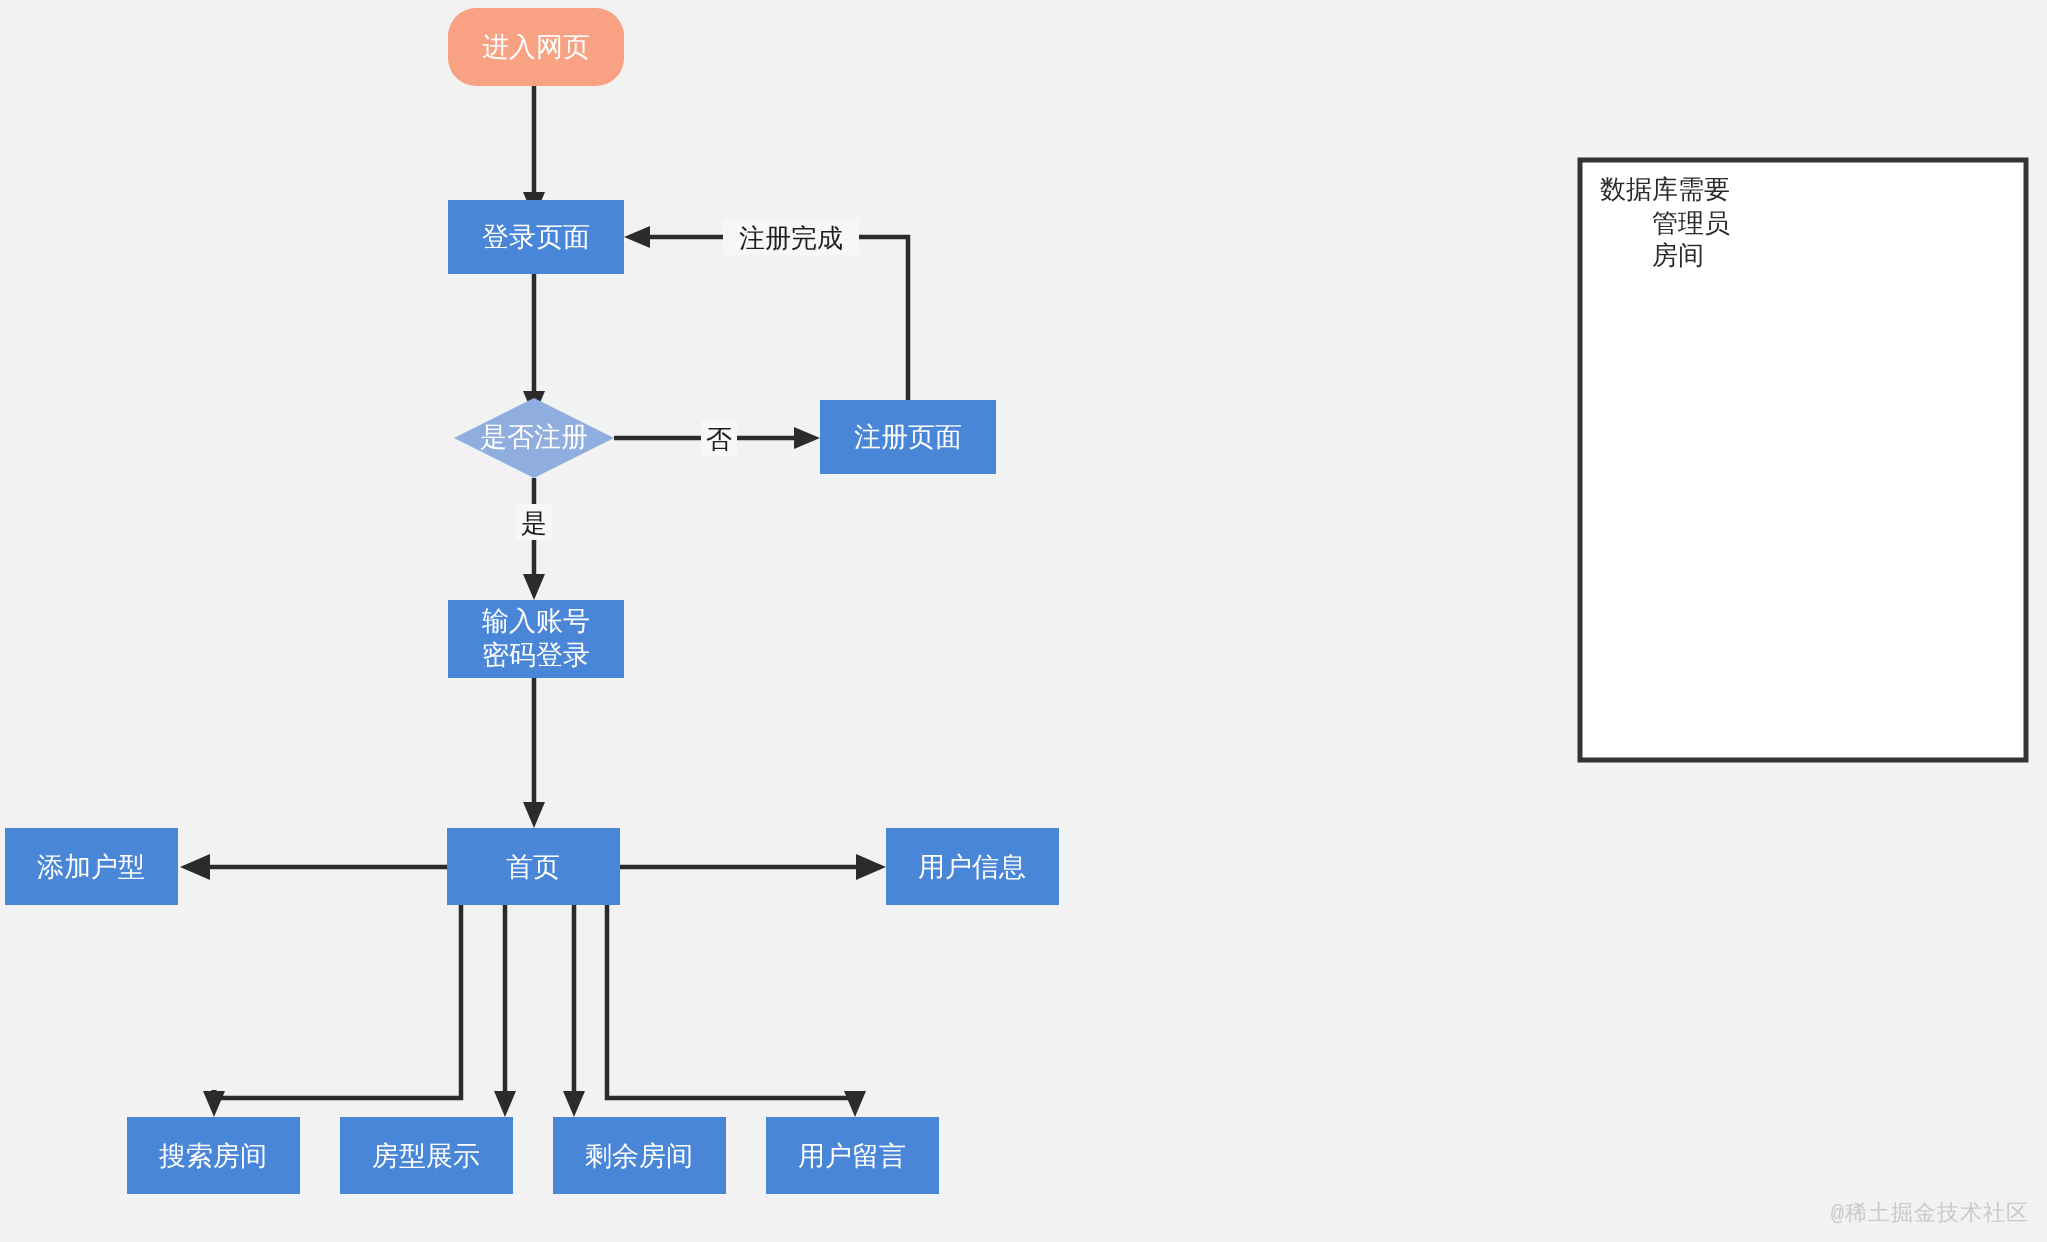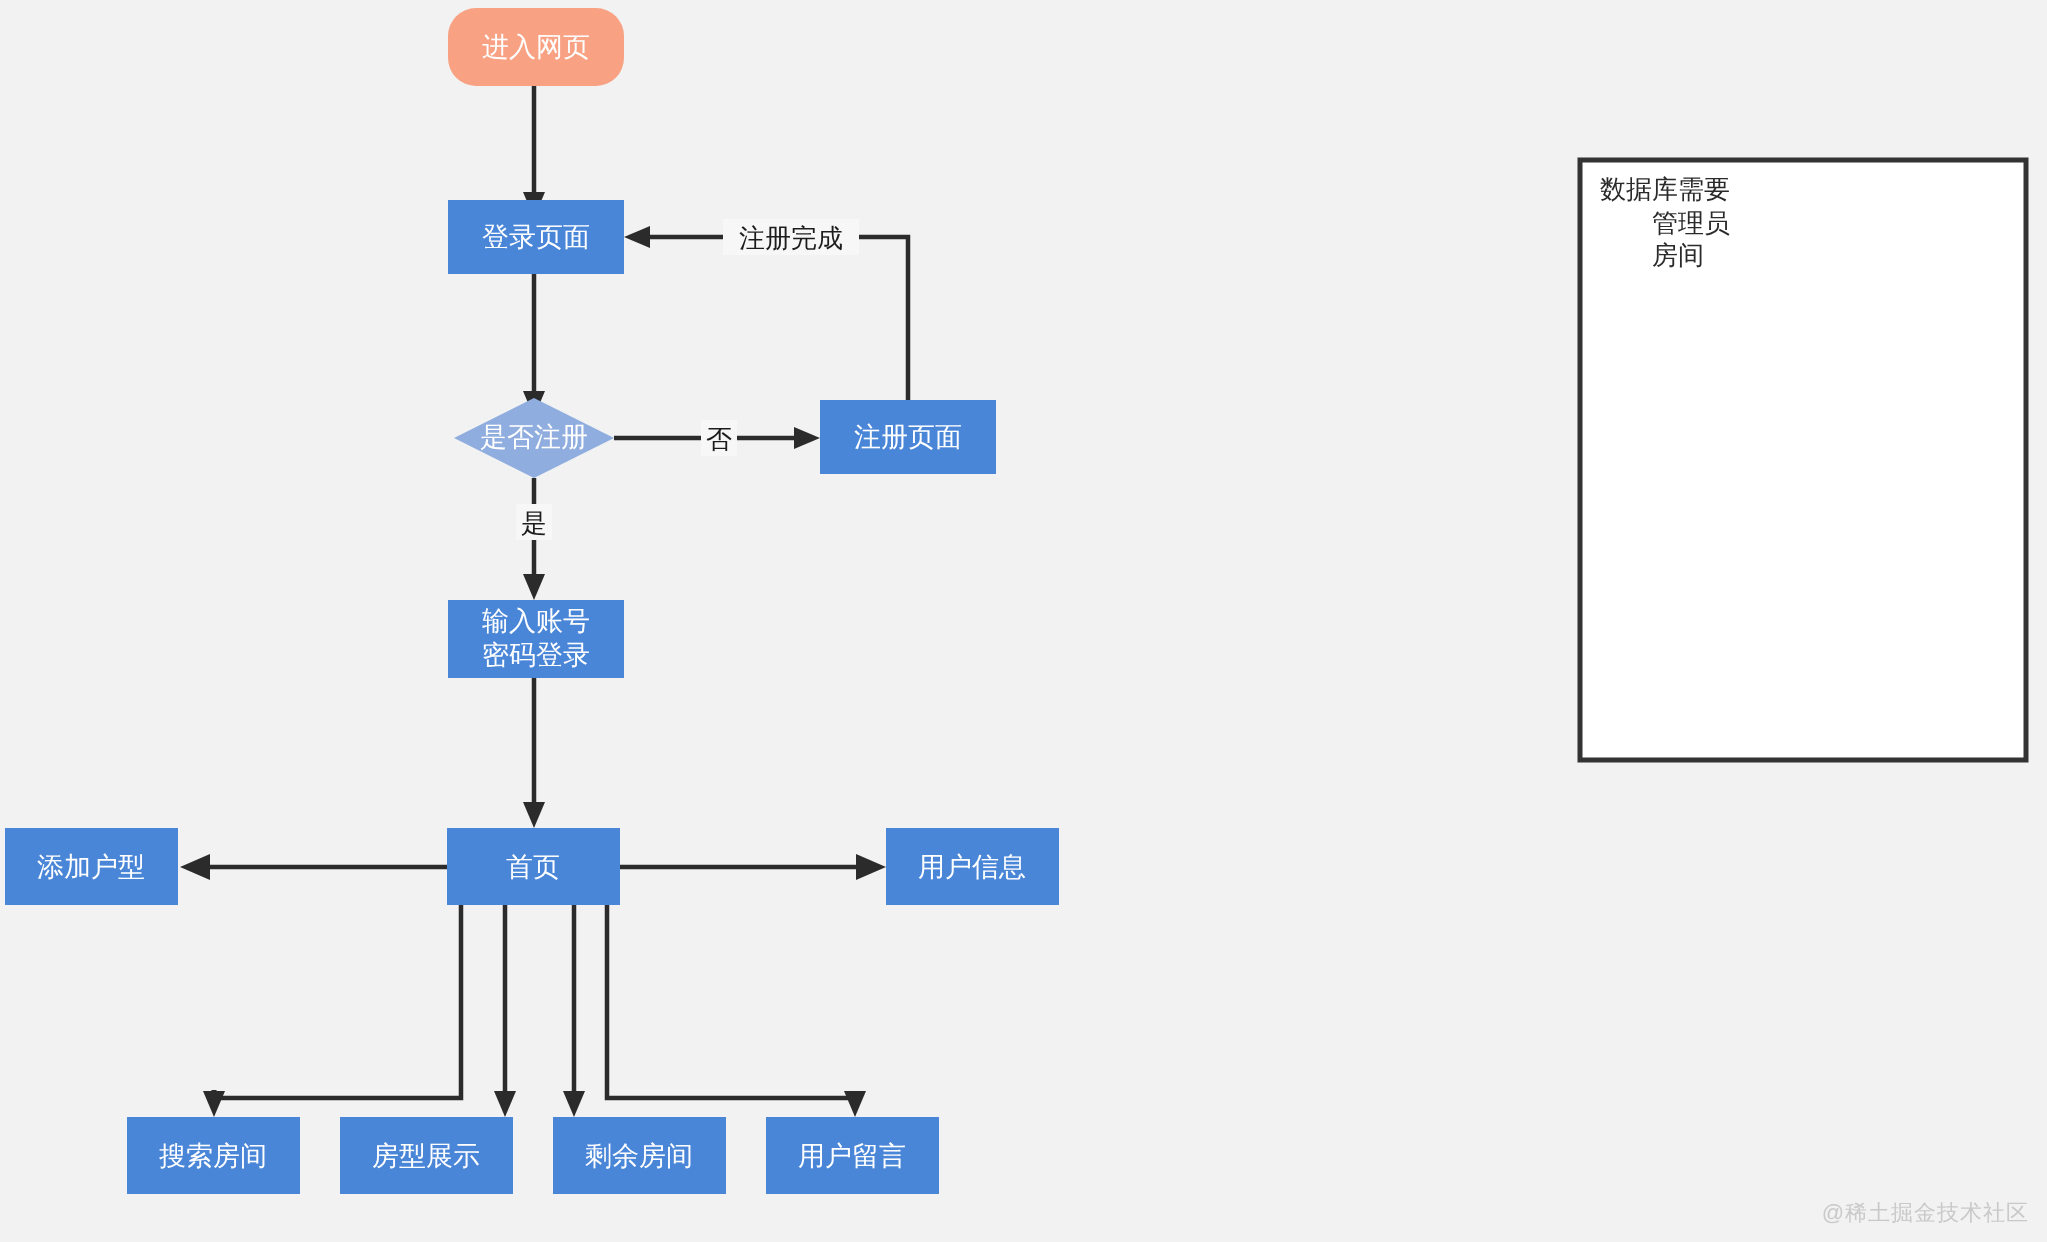--- a/index.html
+++ b/index.html
@@ -70,21 +70,21 @@
     font-family: "DejaVu Sans", "Liberation Sans", sans-serif;
     font-size: 26px;
     dominant-baseline: middle;
   }
   .watermark {
     position: absolute;
     right: 18px;
     bottom: 14px;
     color: #c9c9c9;
     font-size: 22px;
-    font-family: Liberation Sans, sans-serif;
+    font-family: Liberation Mono, monospace;
     letter-spacing: 1px;
     user-select: none;
   }
 </style>
 </head>
 <body>
 
 <div id="canvas">
 
   <svg class="flow" viewBox="0 0 2047 1242">

